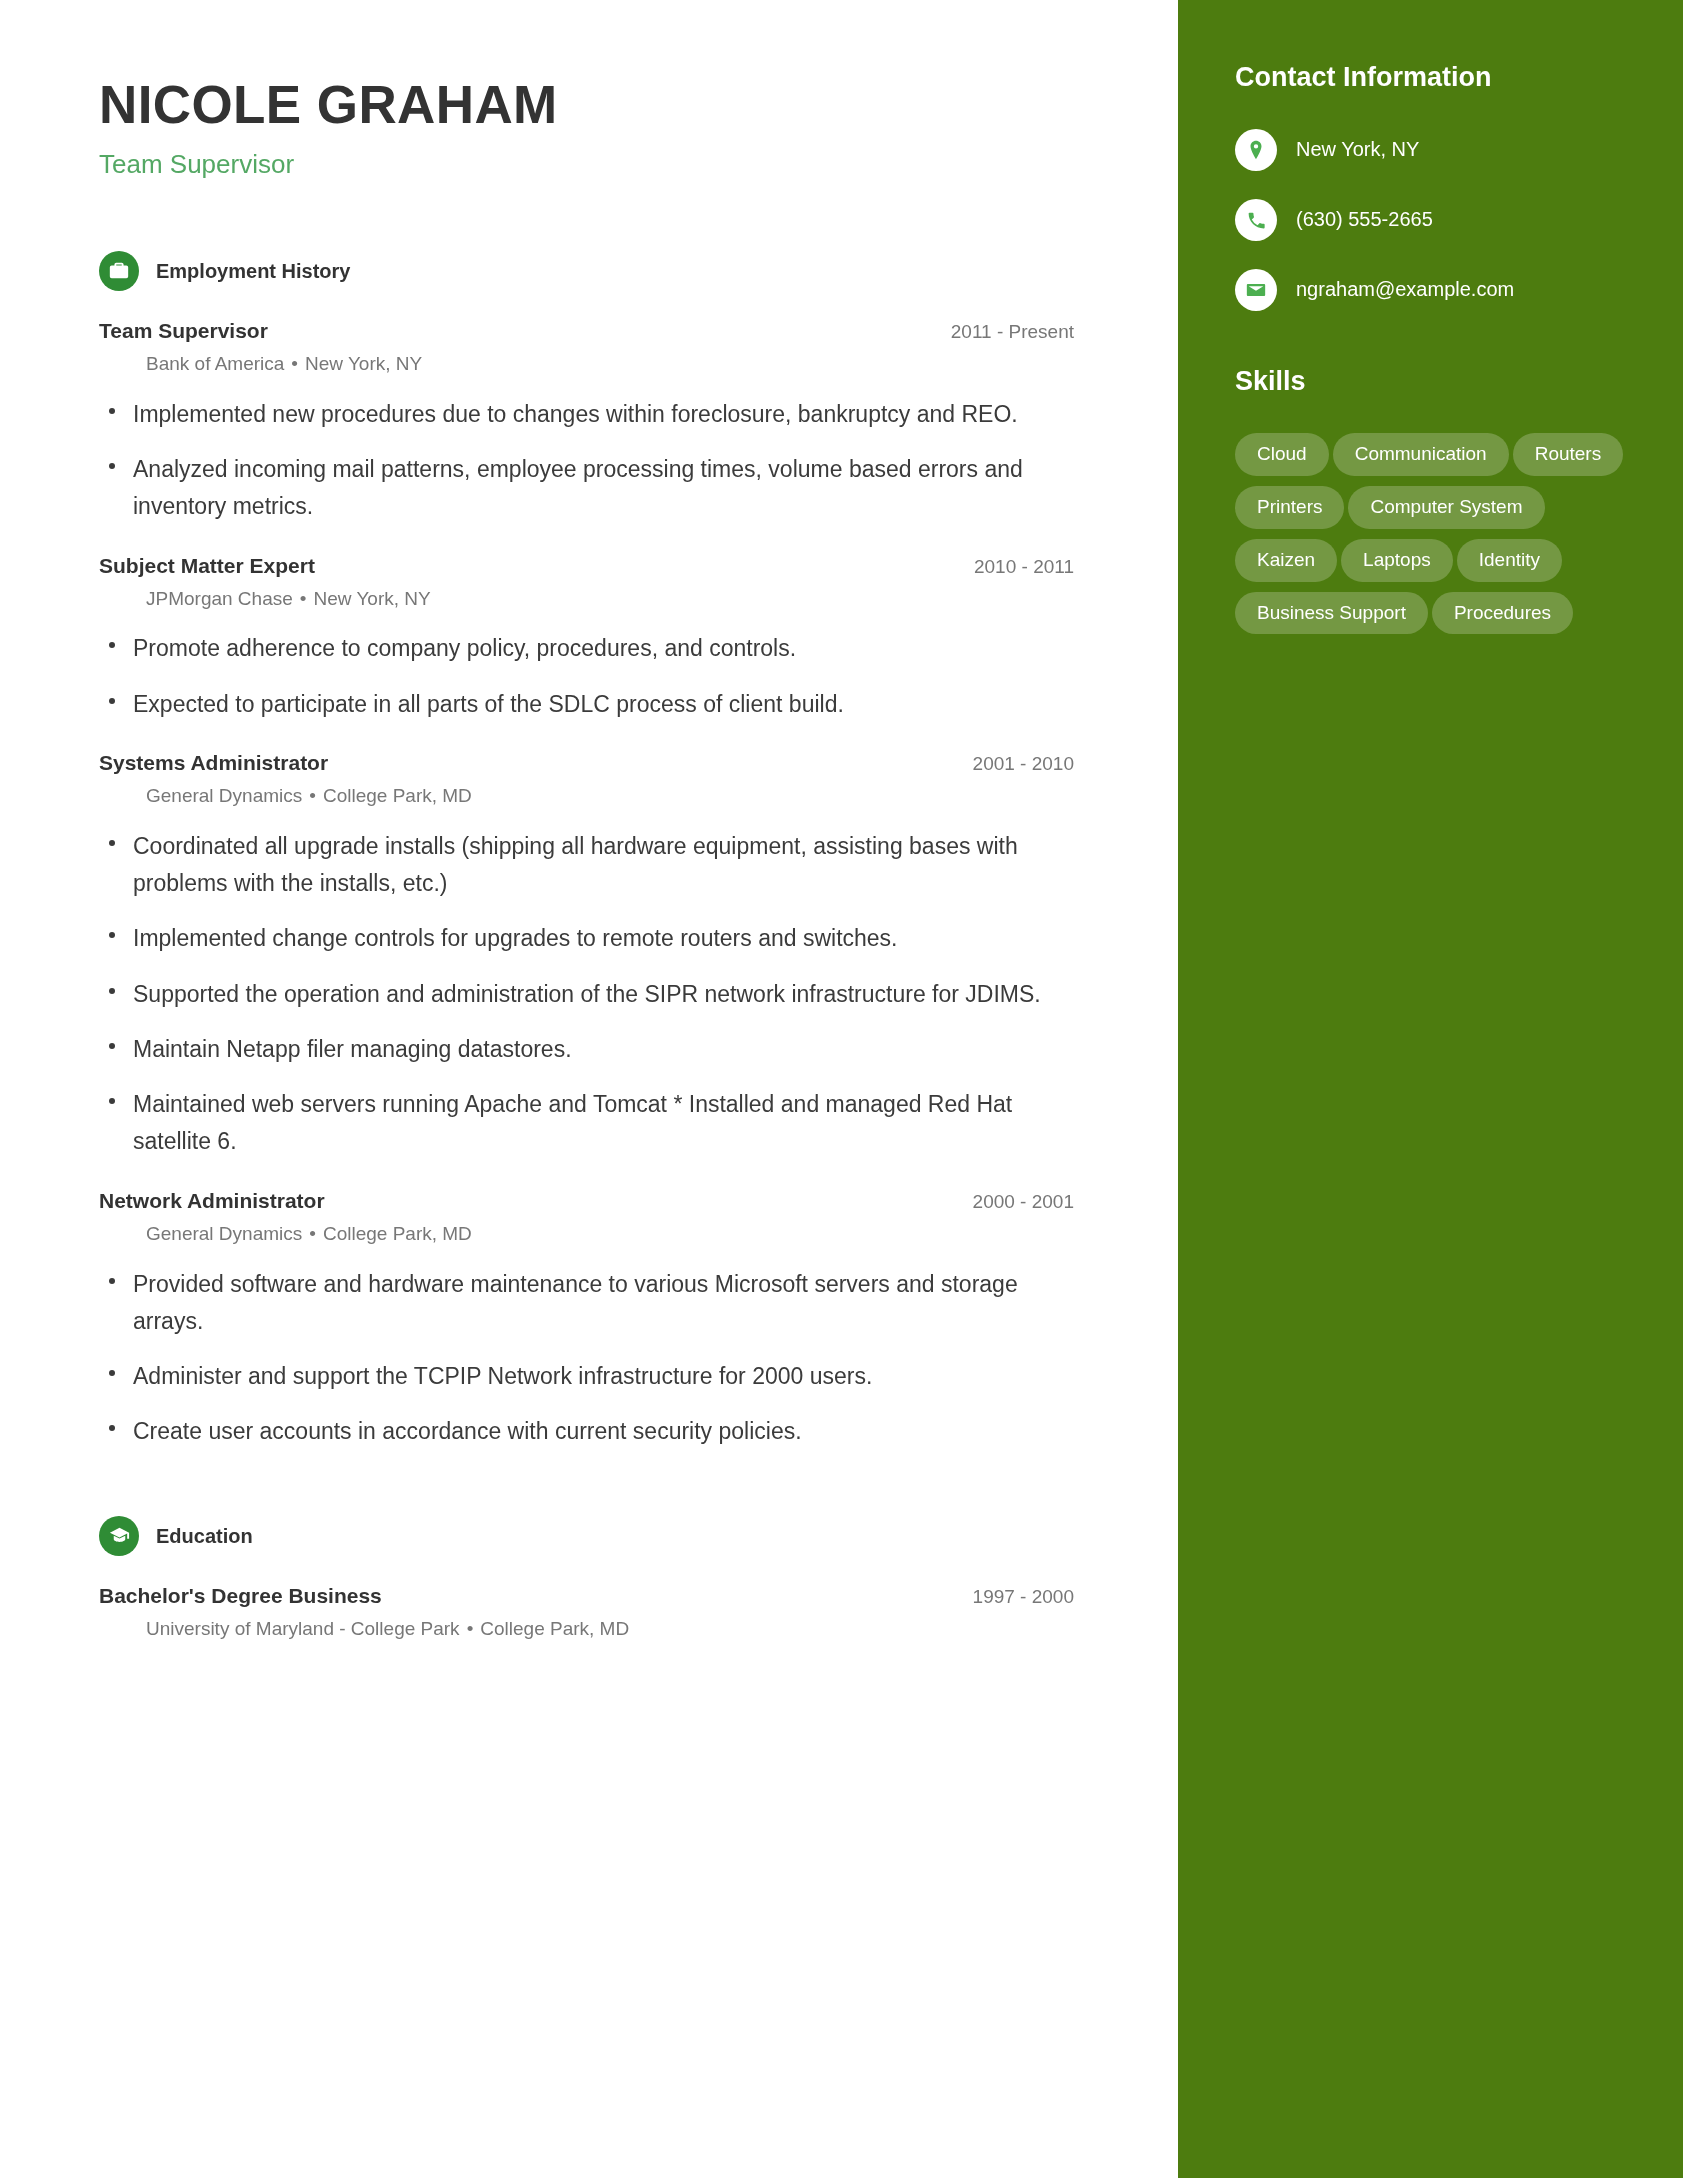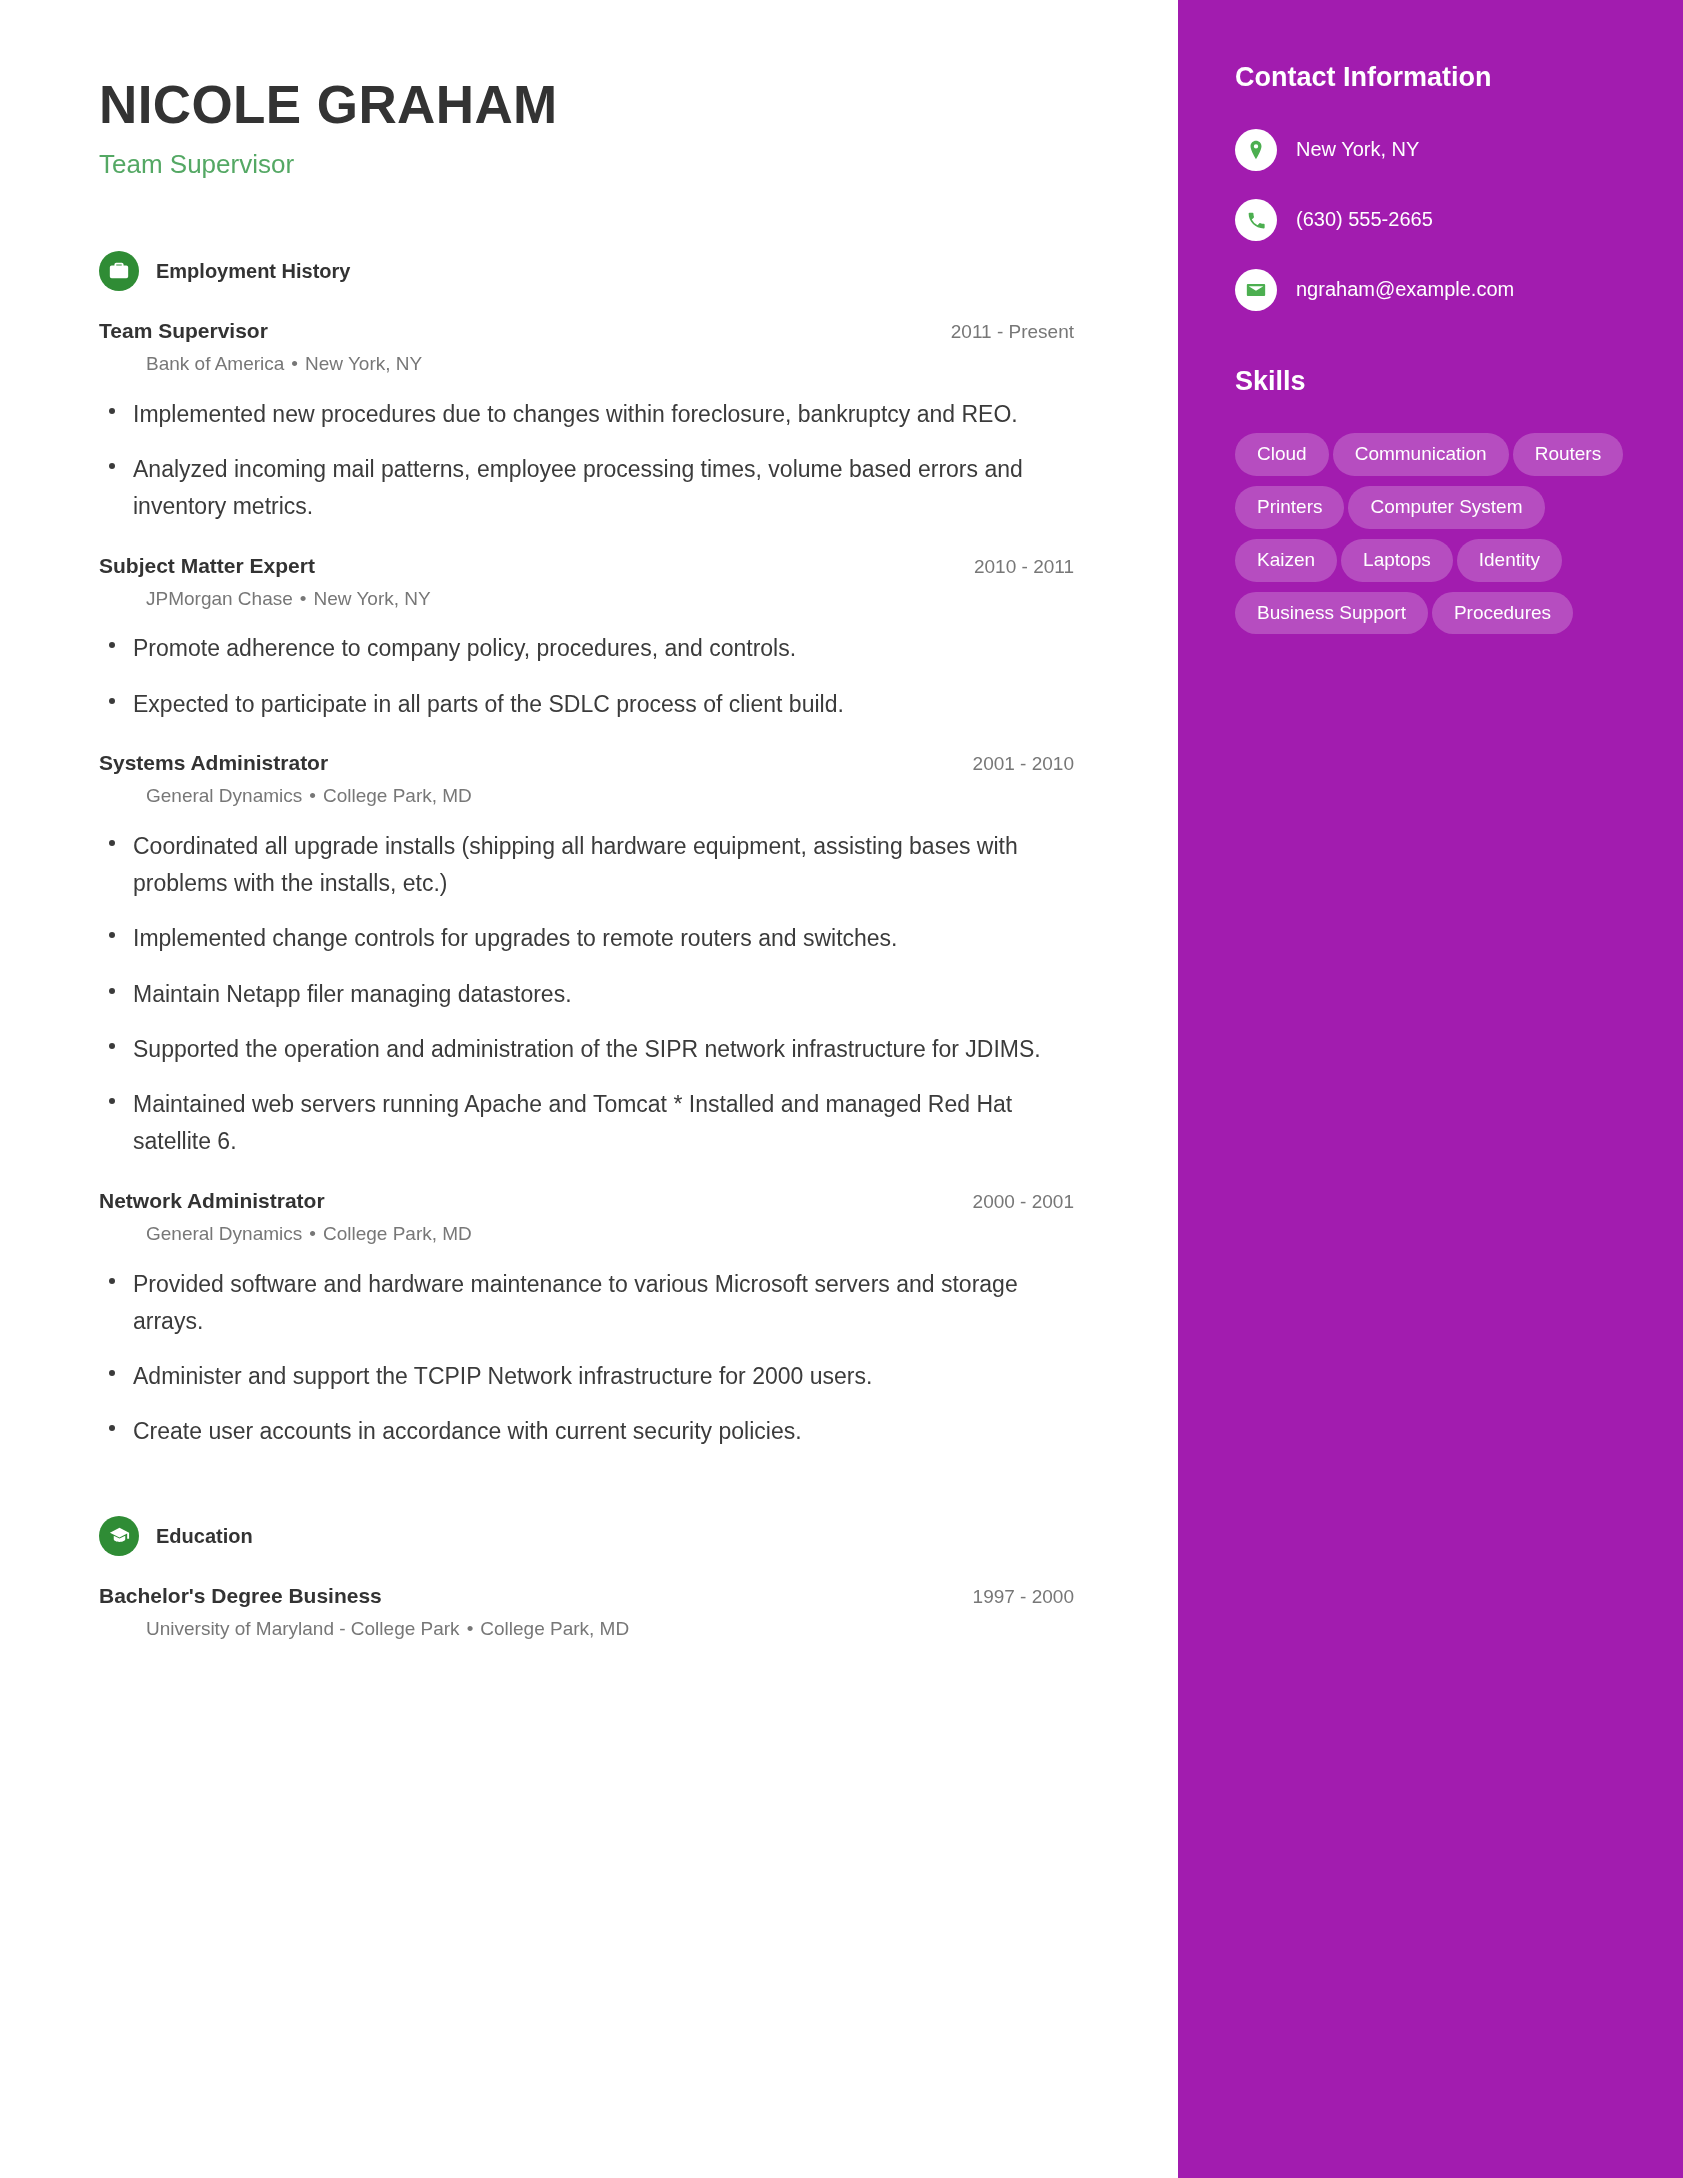--- a/index.html
+++ b/index.html
@@ -132,21 +132,21 @@
     background: #3b3b3b;
   }
 
   .entry-group { margin-bottom: 26px; }
 
   .section-employment { margin-bottom: 65px; }
 
   
   .sidebar {
     width: 505px;
-    background: #a21caf;
+    background: #4d7c0f;
     padding: 61px 54px 0 57px;
     color: #ffffff;
   }
 
   .side-title {
     font-size: 27px;
     font-weight: bold;
     color: #ffffff;
     line-height: 1.2;
     margin-bottom: 36px;
@@ -251,22 +251,22 @@
           </div>
           <div class="entry-group">
             <div class="entry-top">
               <div class="entry-role">Systems Administrator</div>
               <div class="entry-dates">2001 - 2010</div>
             </div>
             <div class="entry-sub"><span>General Dynamics</span><span class="sep">•</span><span>College Park, MD</span></div>
             <ul class="bullets">
               <li>Coordinated all upgrade installs (shipping all hardware equipment, assisting bases with problems with the installs, etc.)</li>
               <li>Implemented change controls for upgrades to remote routers and switches.</li>
+              <li>Supported the operation and administration of the SIPR network infrastructure for JDIMS.</li>
               <li>Maintain Netapp filer managing datastores.</li>
-              <li>Supported the operation and administration of the SIPR network infrastructure for JDIMS.</li>
               <li>Maintained web servers running Apache and Tomcat * Installed and managed Red Hat satellite 6.</li>
             </ul>
           </div>
           <div class="entry-group">
             <div class="entry-top">
               <div class="entry-role">Network Administrator</div>
               <div class="entry-dates">2000 - 2001</div>
             </div>
             <div class="entry-sub"><span>General Dynamics</span><span class="sep">•</span><span>College Park, MD</span></div>
             <ul class="bullets">

